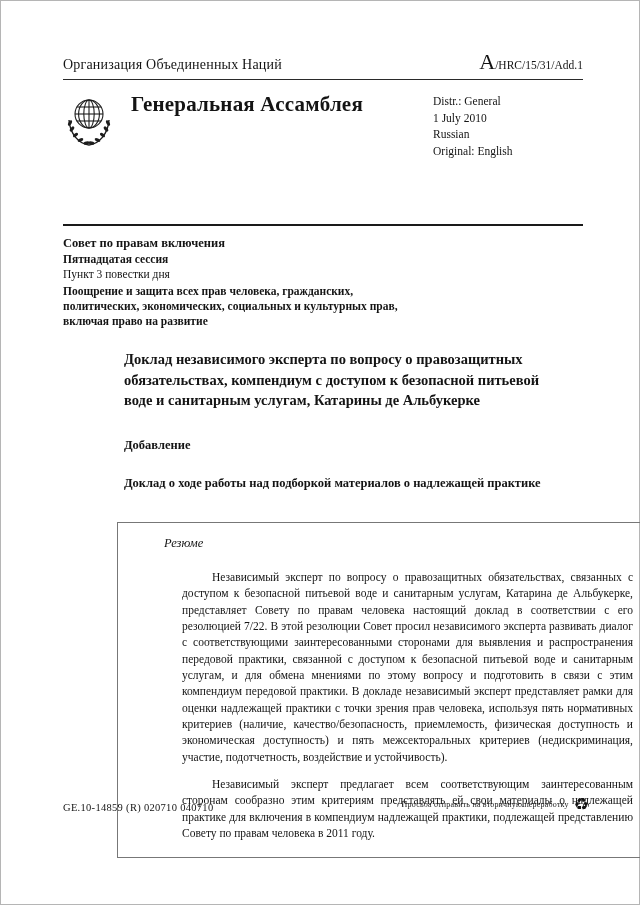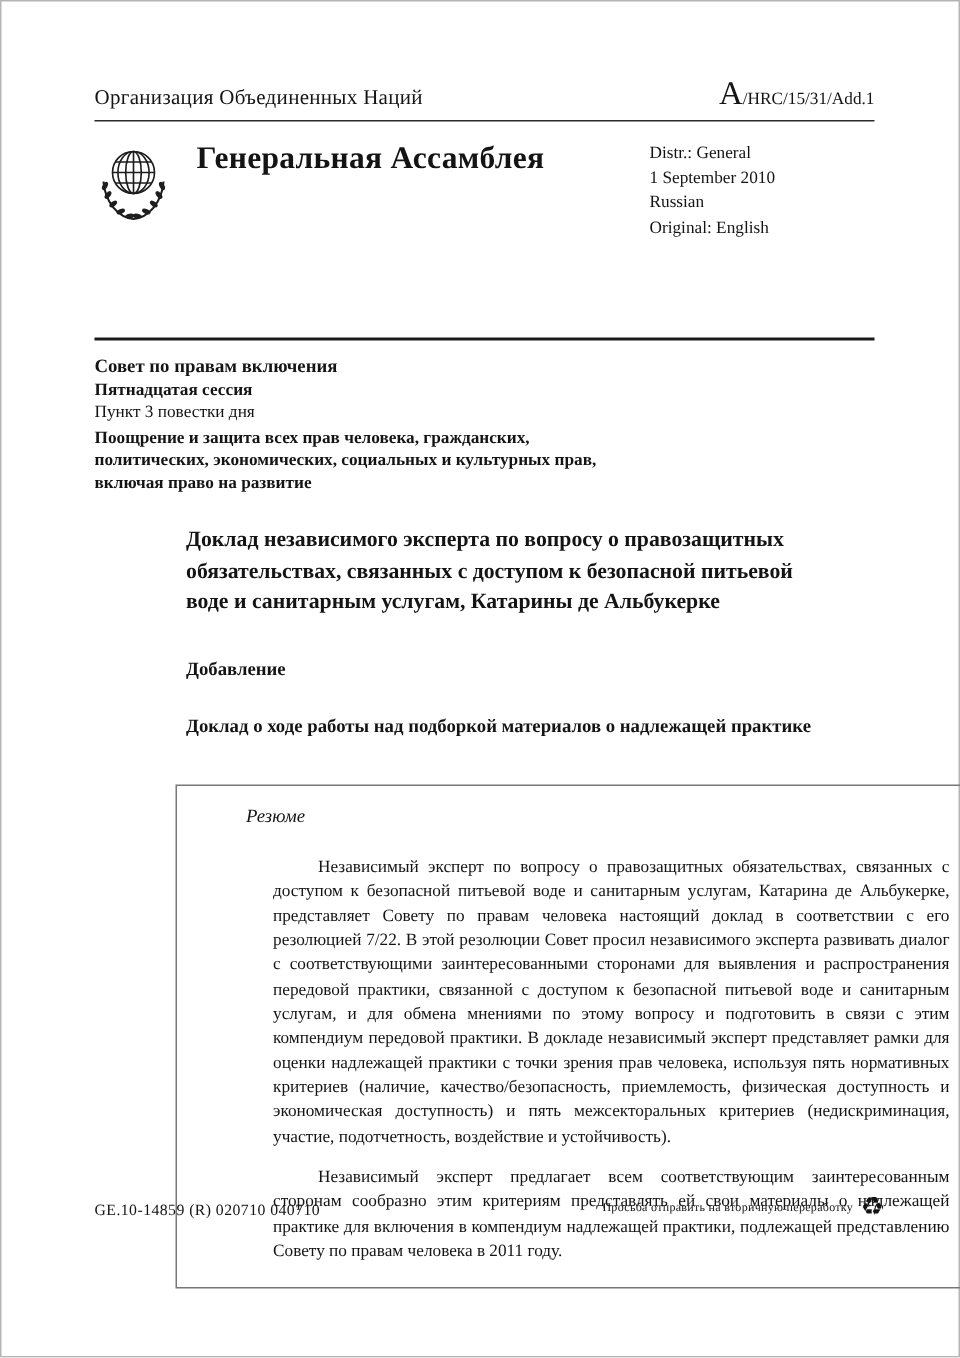--- a/index.html
+++ b/index.html
@@ -106,37 +106,37 @@
             <ellipse cx="43" cy="37" rx="1.6" ry="3" transform="rotate(-38 43 37)"></ellipse>
             <ellipse cx="39.5" cy="43" rx="1.6" ry="3" transform="rotate(-52 39.5 43)"></ellipse>
             <ellipse cx="34.5" cy="48" rx="1.6" ry="3" transform="rotate(-66 34.5 48)"></ellipse>
             <ellipse cx="28.5" cy="51" rx="1.6" ry="3" transform="rotate(-80 28.5 51)"></ellipse>
           </g>
         </svg>
       </div>
       <h1 class="mast-title">Генеральная Ассамблея</h1>
       <div class="distr">
         <div>Distr.: General</div>
-        <div>1 September 2010</div>
+        <div>1 July 2010</div>
         <div>Russian</div>
         <div>Original: English</div>
       </div>
     </div>
 
     <hr class="rule-thick">
 
     <div class="session">
       <p class="council">Совет по правам включения</p>
       <p class="sess">Пятнадцатая сессия</p>
       <p class="item">Пункт 3 повестки дня</p>
       <p class="agenda">Поощрение и защита всех прав человека, гражданских, политических, экономических, социальных и культурных прав, включая право на развитие</p>
     </div>
 
     <div class="main">
-      <h2 class="doc-title">Доклад независимого эксперта по вопросу о правозащитных обязательствах, связанных с доступом к безопасной питьевой воде и санитарным услугам, Катарины де Альбукерке</h2>
+      <h2 class="doc-title">Доклад независимого эксперта по вопросу о правозащитных обязательствах, компендиум с доступом к безопасной питьевой воде и санитарным услугам, Катарины де Альбукерке</h2>
       <p class="addendum">Добавление</p>
       <p class="subtitle">Доклад о ходе работы над подборкой материалов о надлежащей практике</p>
 
       <div class="summary">
         <p class="heading">Резюме</p>
         <p>Независимый эксперт по вопросу о правозащитных обязательствах, связанных с доступом к безопасной питьевой воде и санитарным услугам, Катарина де Альбукерке, представляет Совету по правам человека настоящий доклад в соответствии с его резолюцией 7/22. В этой резолюции Совет просил независимого эксперта развивать диалог с соответствующими заинтересованными сторонами для выявления и распространения передовой практики, связанной с доступом к безопасной питьевой воде и санитарным услугам, и для обмена мнениями по этому вопросу и подготовить в связи с этим компендиум передовой практики. В докладе независимый эксперт представляет рамки для оценки надлежащей практики с точки зрения прав человека, используя пять нормативных критериев (наличие, качество/безопасность, приемлемость, физическая доступность и экономическая доступность) и пять межсекторальных критериев (недискриминация, участие, подотчетность, воздействие и устойчивость).</p>
         <p>Независимый эксперт предлагает всем соответствующим заинтересованным сторонам сообразно этим критериям представлять ей свои материалы о надлежащей практике для включения в компендиум надлежащей практики, подлежащей представлению Совету по правам человека в 2011 году.</p>
       </div>
     </div>
 

